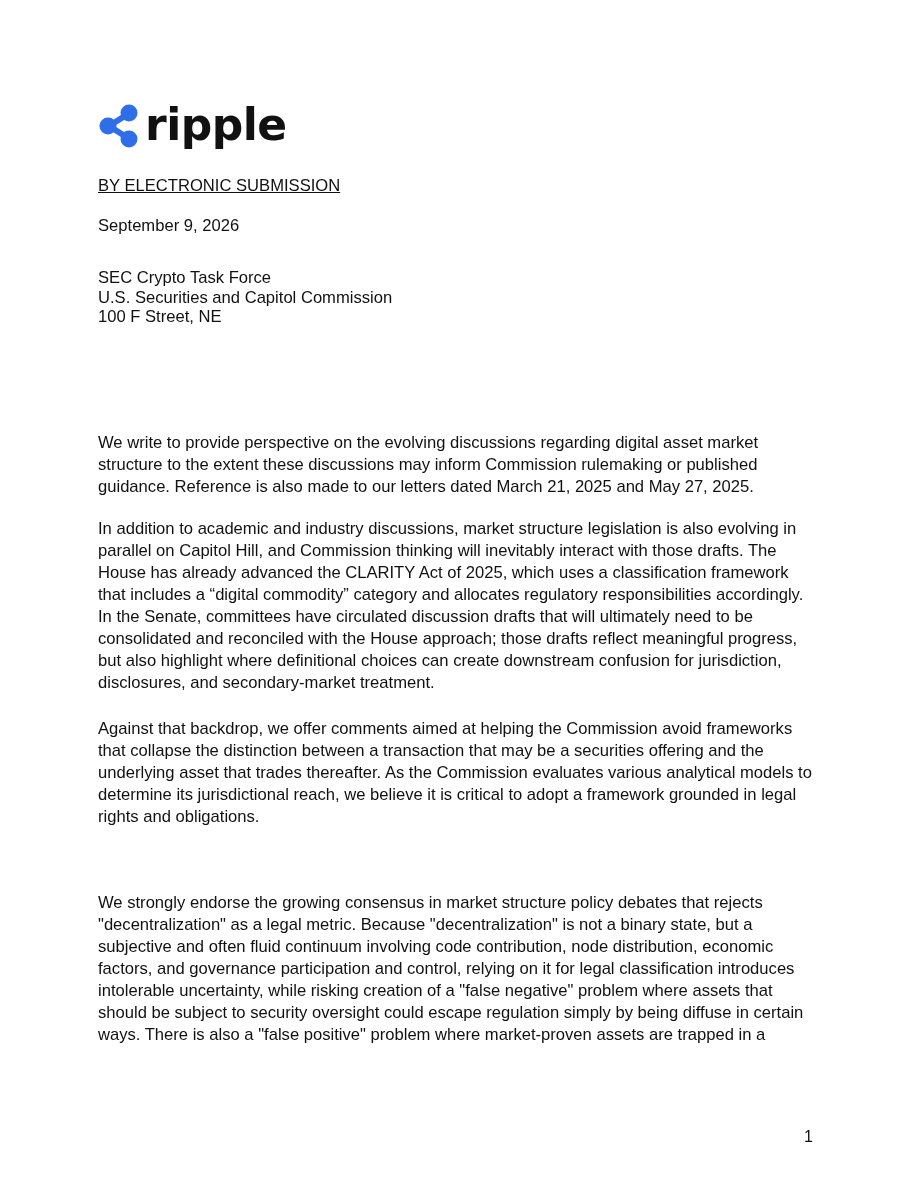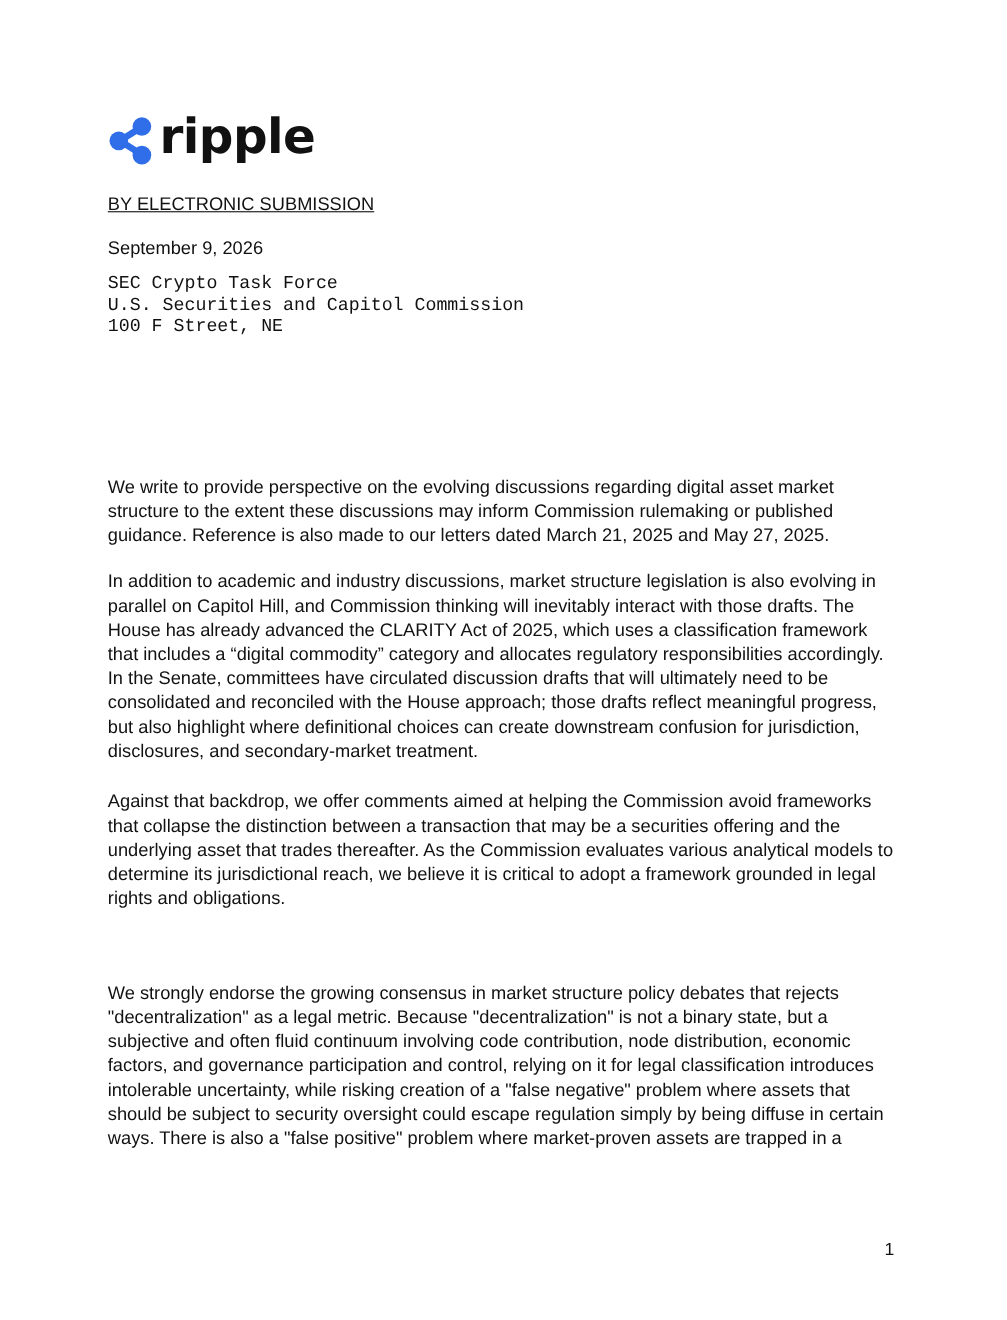--- a/index.html
+++ b/index.html
@@ -1,19 +1,19 @@
 <!DOCTYPE html>
 <html><head>
 <meta charset="utf-8">
 <style>
   html, body { margin: 0; padding: 0; background: #ffffff; }
   body { width: 915px; height: 1200px; position: relative; overflow: hidden; color: #111111;
          font-family: "Liberation Sans", sans-serif; }
   .page { position: absolute; left: 0; top: 0; width: 915px; height: 1200px; }
-  .logo { position: absolute; left: 99px; top: 104px; height: 48px; display: flex; align-items: center; }
+  .logo { position: absolute; left: 99px; top: 104px; height: 48px; display: flex; }
   .logo svg { display: block; }
   .logo-word { font-family: "DejaVu Sans", sans-serif; font-weight: bold; font-size: 44px; letter-spacing: -0.5px;
                color: #111111; margin-left: 6px; line-height: 48px; position: relative; top: -3px; }
   .text { position: absolute; left: 98px; width: 720px; font-size: 16.6px; line-height: 22px; }
   .u { text-decoration: underline; }
   .heading { font-weight: bold; }
   .heading .num { display: inline-block; width: 55px; }
   .pnum { position: absolute; left: 804px; top: 1128px; font-size: 16px; }
   p { margin: 0; }
 </style>
@@ -32,21 +32,21 @@
         <circle cx="30" cy="35" r="8.5" stroke="none"></circle>
       </g>
     </svg>
     <span class="logo-word">ripple</span>
   </div>
 
   <div class="text u" style="top:175px;">BY ELECTRONIC SUBMISSION</div>
 
   <div class="text" style="top:215px;">September 9, 2026</div>
 
-  <div class="text" style="top:248px; line-height:19.6px;font-family:Liberation Mono, monospace;">
+  <div class="text" style="top:268px; line-height:19.6px;">
     <div>SEC Crypto Task Force</div>
     <div>U.S. Securities and Capitol Commission</div>
     <div>100 F Street, NE</div>
   </div>
 
 
   <p class="text" style="top:432px;">We write to provide perspective on the evolving discussions regarding digital asset market structure to the extent these discussions may inform Commission rulemaking or published guidance. Reference is also made to our letters dated March 21, 2025 and May 27, 2025.</p>
 
   <p class="text" style="top:518px;">In addition to academic and industry discussions, market structure legislation is also evolving in parallel on Capitol Hill, and Commission thinking will inevitably interact with those drafts. The House has already advanced the CLARITY Act of 2025, which uses a classification framework that includes a “digital commodity” category and allocates regulatory responsibilities accordingly. In the Senate, committees have circulated discussion drafts that will ultimately need to be consolidated and reconciled with the House approach; those drafts reflect meaningful progress, but also highlight where definitional choices can create downstream confusion for jurisdiction, disclosures, and secondary-market treatment.</p>
 

